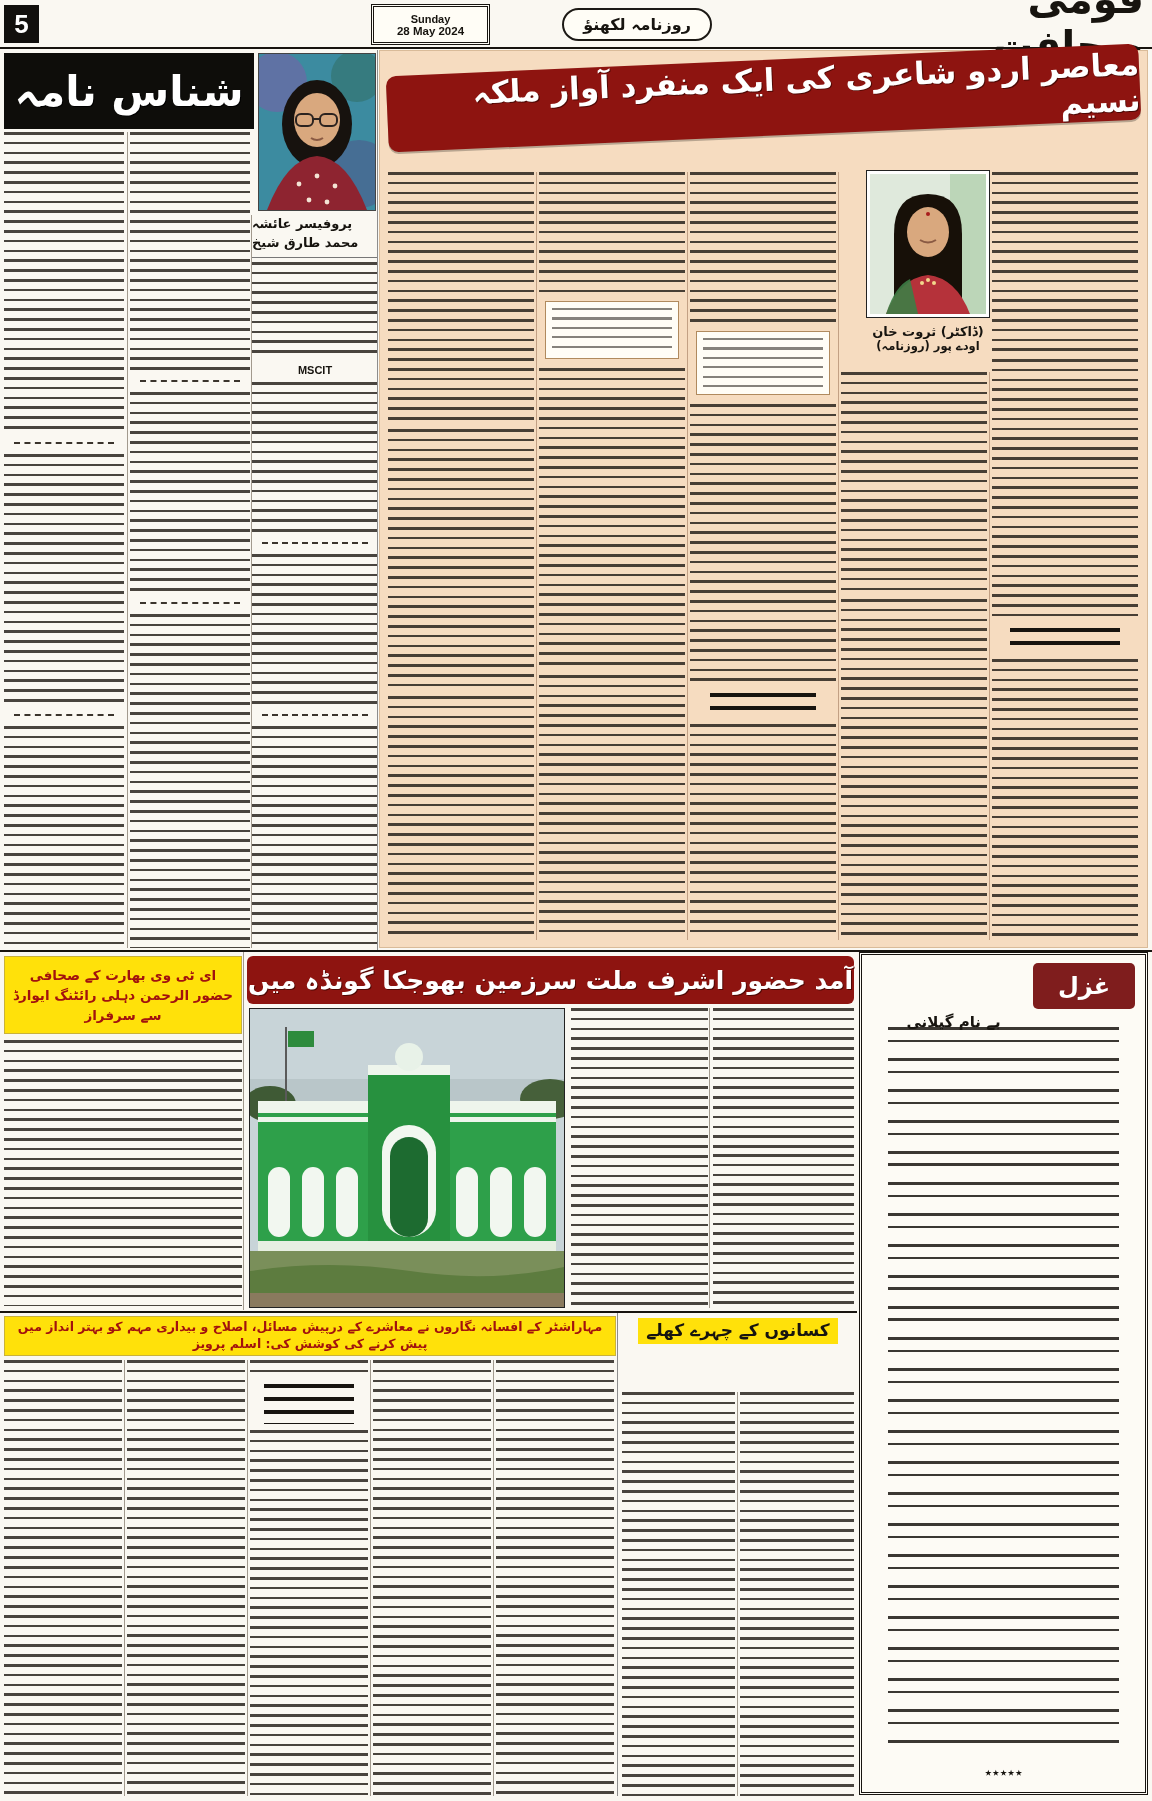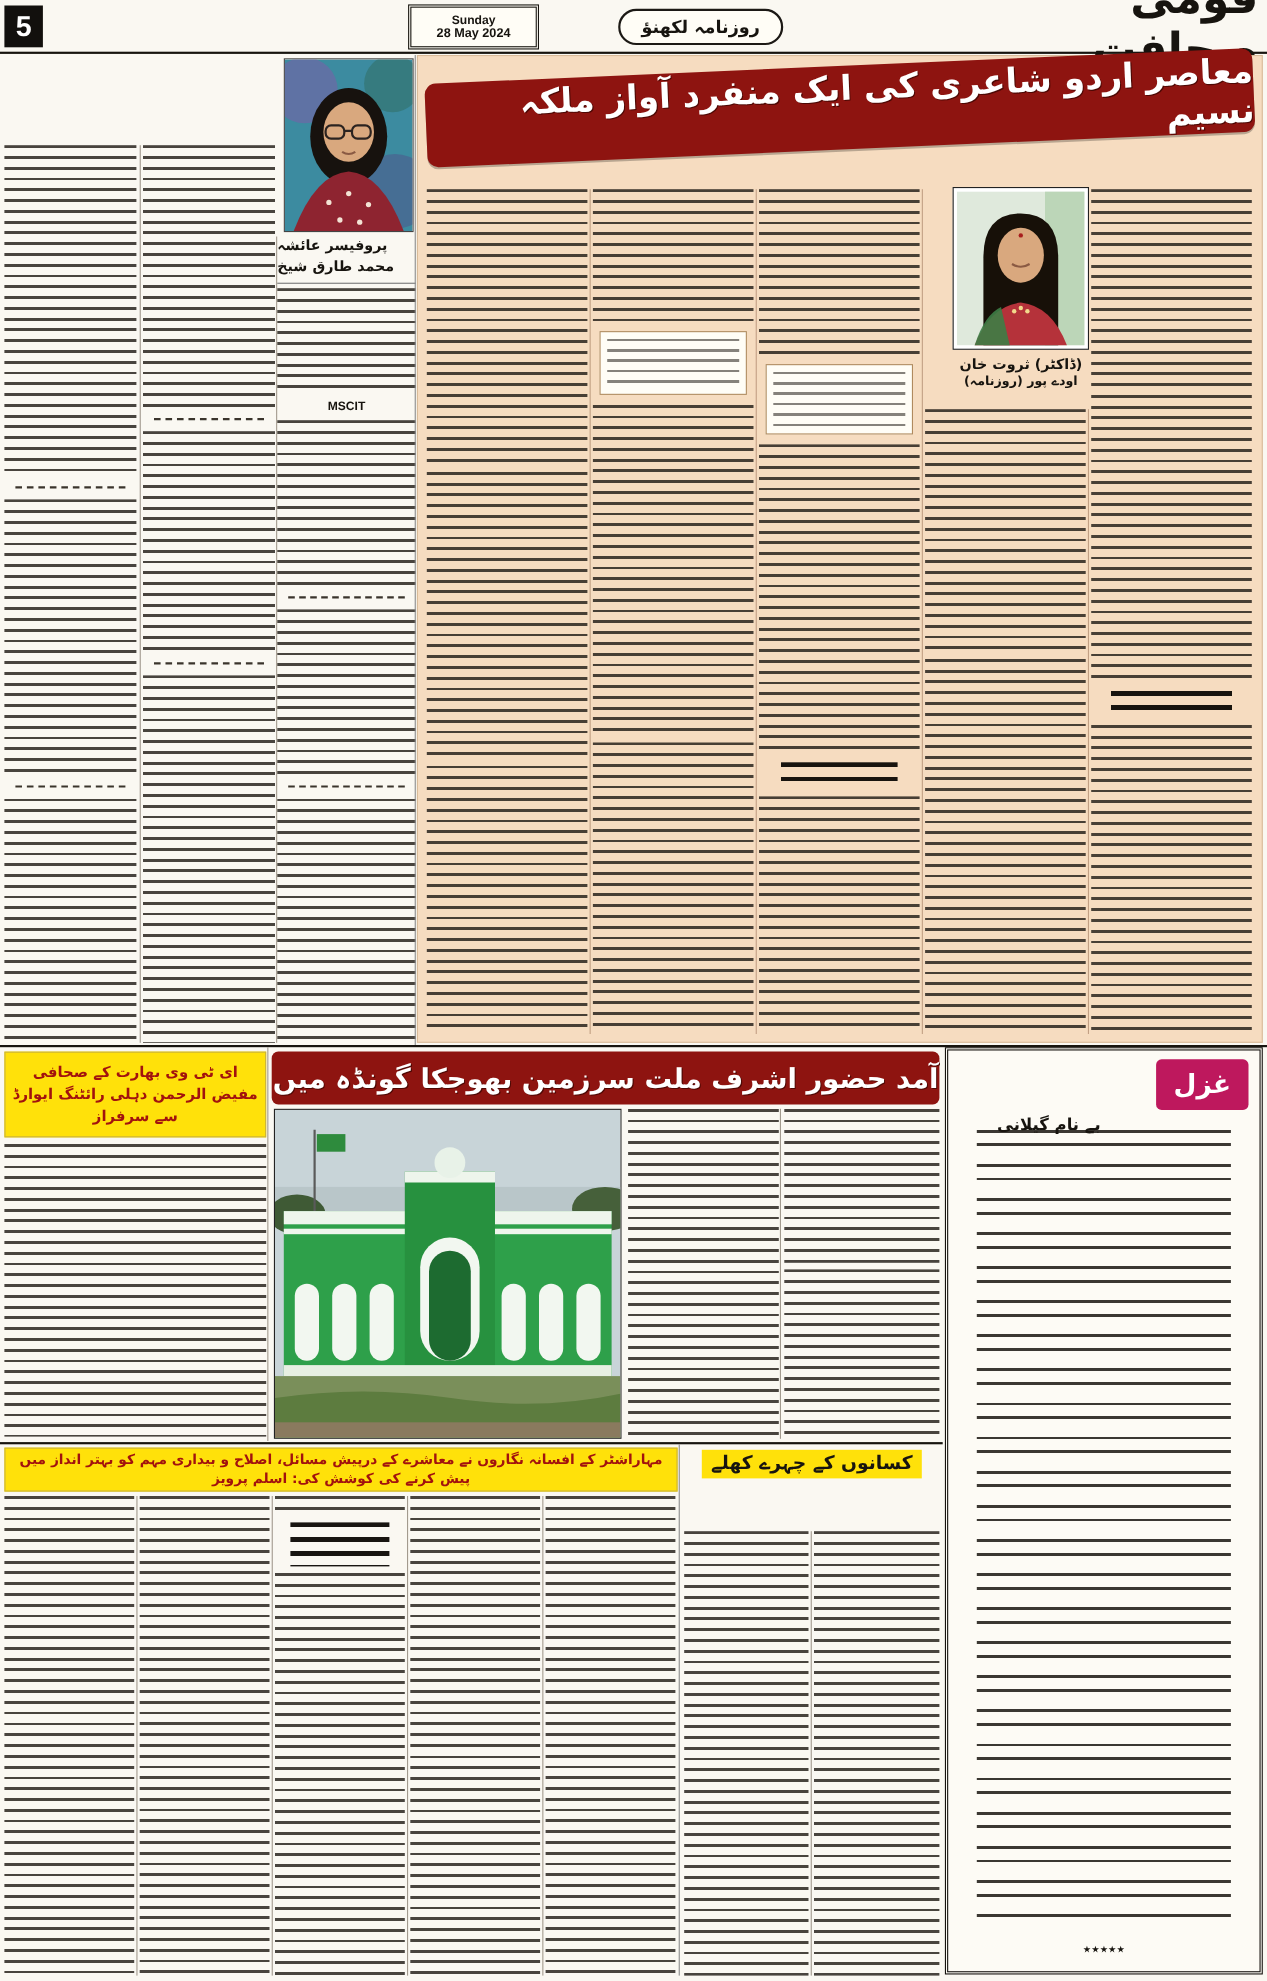--- a/index.html
+++ b/index.html
@@ -44,20 +44,21 @@
     <div style="font-size:11px;font-weight:bold;">Sunday</div>
     <div style="font-size:11.5px;font-weight:bold;">28 May 2024</div>
   </div>
 
   <div class="abs centerflex" dir="rtl" style="left:562px;top:8px;width:150px;height:33px;border:2px solid #1c1915;border-radius:17px;font-size:16px;font-weight:bold;background:#fffdf6;">روزنامہ لکھنؤ</div>
 
   <div class="abs" dir="rtl" style="right:8px;top:-2px;width:270px;height:48px;display:flex;align-items:center;justify-content:flex-start;font-size:40px;font-weight:bold;">قومی صحافت</div>
 
   <div class="hrule" style="left:0;top:47px;width:1152px;height:2px;"></div>
 
+  <div class="abs centerflex" dir="rtl" style="left:4px;top:53px;width:250px;height:76px;background:#0e0d0a;color:#fff;font-size:42px;font-weight:bold;text-shadow:1px 1px 0 #000;">شناس نامہ</div>
 
   <div class="abs" style="left:258px;top:53px;width:118px;height:158px;border:1px solid #444;">
     <svg width="116" height="156" viewBox="0 0 116 156">
       <rect width="116" height="156" fill="#3c8ba0"></rect>
       <circle cx="18" cy="28" r="30" fill="#7b5ea7" opacity=".55"></circle>
       <circle cx="98" cy="22" r="26" fill="#2f6b5d" opacity=".5"></circle>
       <circle cx="100" cy="120" r="34" fill="#5a3a7e" opacity=".35"></circle>
       <ellipse cx="58" cy="70" rx="35" ry="44" fill="#17120e"></ellipse>
       <ellipse cx="58" cy="66" rx="23" ry="27" fill="#d9a87e"></ellipse>
       <rect x="37" y="60" width="17" height="12" rx="5" fill="none" stroke="#2b2320" stroke-width="2"></rect>
@@ -166,21 +167,21 @@
       <circle cx="52" cy="109" r="2" fill="#f2d98c"></circle>
     </svg>
   </div>
   <div class="abs" style="left:854px;top:324px;width:148px;text-align:center;">
     <div dir="rtl" style="font-weight:bold;font-size:13px;">(ڈاکٹر) ثروت خان</div>
     <div dir="rtl" style="font-weight:bold;font-size:11.5px;">اودے پور (روزنامہ)</div>
   </div>
 
   <div class="hrule" style="left:0;top:950px;width:1152px;height:2px;"></div>
 
-  <div class="abs centerflex" dir="rtl" style="left:4px;top:956px;width:238px;height:78px;background:#ffe10a;border:1px solid #c9b23b;color:#a2120e;font-size:13.5px;font-weight:bold;text-align:center;line-height:1.5;padding:2px 6px;">ای ٹی وی بھارت کے صحافی مفیض الرحمن دہلی رائٹنگ ایوارڈ سے سرفراز</div>
+  <div class="abs centerflex" dir="rtl" style="left:4px;top:956px;width:238px;height:78px;background:#ffe10a;border:1px solid #c9b23b;color:#a2120e;font-size:13.5px;font-weight:bold;text-align:center;line-height:1.5;padding:2px 6px;">ای ٹی وی بھارت کے صحافی حضور الرحمن دہلی رائٹنگ ایوارڈ سے سرفراز</div>
   <div class="tl abs" style="left:4px;top:1040px;width:238px;height:266px;"></div>
   <div class="vrule" style="left:243px;top:952px;height:358px;"></div>
 
   <div class="abs band" dir="rtl" style="left:247px;top:956px;width:607px;height:48px;background:#8e1410;font-size:25px;border-radius:6px;text-shadow:1px 1px 0 #4d0905;">آمد حضور اشرف ملت سرزمین بھوجکا گونڈہ میں</div>
 
   <div class="abs" style="left:249px;top:1008px;width:316px;height:300px;border:1px solid #222;">
     <svg width="314" height="298" viewBox="0 0 314 298">
       <rect width="314" height="298" fill="#c8d4d8"></rect>
       <rect y="70" width="314" height="30" fill="#b9c6c9"></rect>
       <ellipse cx="20" cy="95" rx="26" ry="18" fill="#3f5a35"></ellipse>
@@ -211,21 +212,21 @@
   <div class="col" style="left:571px;top:1008px;width:137px;height:300px;gap:6px;">
     <div class="tl" style="flex:1;"></div>
   </div>
   <div class="col" style="left:713px;top:1008px;width:141px;height:300px;gap:6px;">
     <div class="tl" style="height:140px;"></div>
     <div class="tl" style="flex:1;"></div>
   </div>
   <div class="vrule" style="left:709px;top:1008px;height:300px;"></div>
 
   <div class="abs" style="left:859px;top:952px;width:289px;height:843px;border:3px double #16130f;background:#fdfbf5;">
-    <div class="centerflex" dir="rtl" style="position:absolute;right:10px;top:8px;width:84px;height:46px;background:#be185d;color:#fff;border-radius:5px;font-size:24px;font-weight:bold;">غزل</div>
+    <div class="centerflex" dir="rtl" style="position:absolute;right:10px;top:8px;width:102px;height:46px;background:#7f1d1d;color:#fff;border-radius:5px;font-size:24px;font-weight:bold;">غزل</div>
     <div dir="rtl" style="position:absolute;left:8px;right:108px;top:22px;text-align:center;font-weight:bold;font-size:15px;margin-top:36px;">بے نام گیلانی</div>
     <div class="couplets" style="position:absolute;left:26px;right:26px;top:72px;bottom:48px;"></div>
     <div style="position:absolute;left:0;right:0;bottom:12px;text-align:center;font-size:14px;letter-spacing:3px;">٭٭٭٭٭</div>
   </div>
 
   <div class="hrule" style="left:0;top:1311px;width:857px;height:2px;"></div>
 
   <div class="abs centerflex" dir="rtl" style="left:4px;top:1316px;width:612px;height:40px;background:#ffe10a;border:1px solid #c9b23b;color:#a2120e;font-size:12.5px;font-weight:bold;text-align:center;line-height:1.35;padding:1px 5px;overflow:hidden;">مہاراشٹر کے افسانہ نگاروں نے معاشرے کے درپیش مسائل، اصلاح و بیداری مہم کو بہتر انداز میں پیش کرنے کی کوشش کی: اسلم پرویز</div>
 
   <div class="col" style="left:4px;top:1360px;width:118px;height:436px;gap:6px;">

